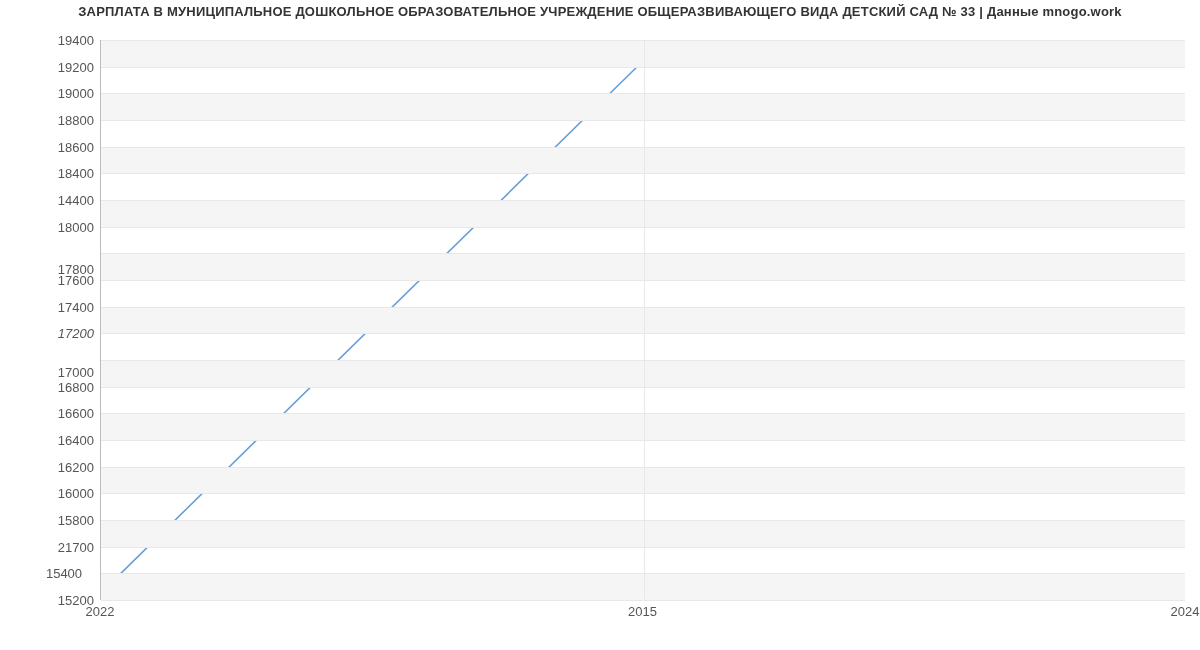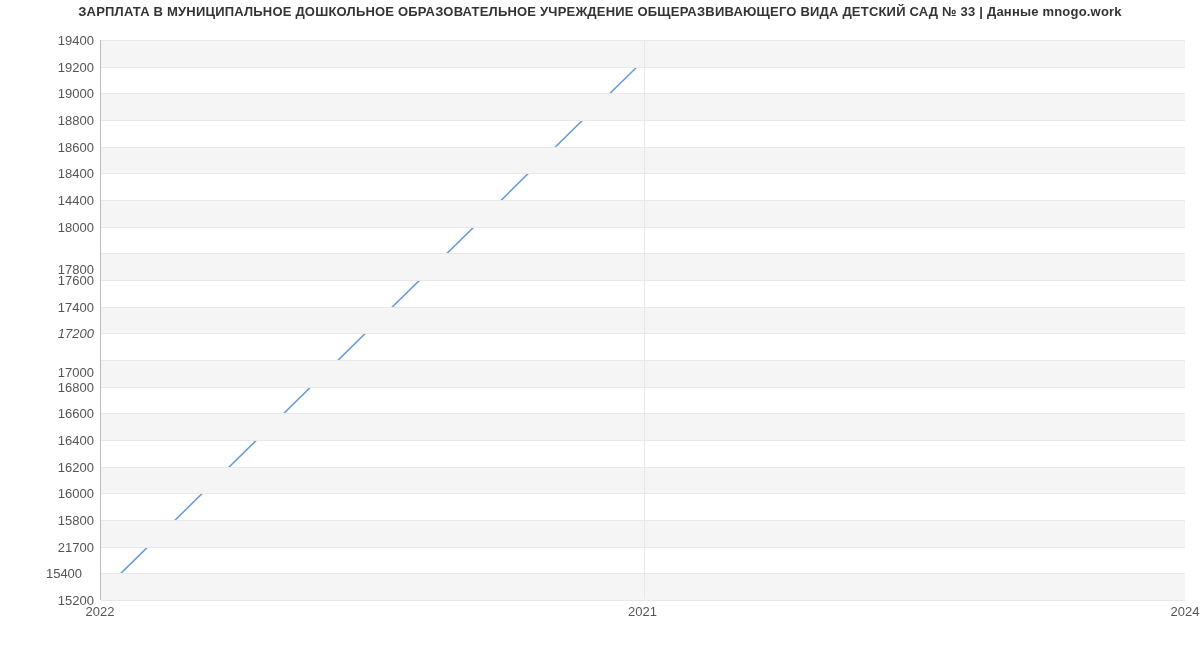--- a/index.html
+++ b/index.html
@@ -148,15 +148,15 @@
     <div class="ytick" style="top: 269px;">17800</div>
     <div class="ytick" style="top: 226.667px;">18000</div>
     <div class="ytick" style="top: 200px;">14400</div>
     <div class="ytick" style="top: 173.333px;">18400</div>
     <div class="ytick" style="top: 146.667px;">18600</div>
     <div class="ytick" style="top: 120px;">18800</div>
     <div class="ytick" style="top: 93.3333px;">19000</div>
     <div class="ytick" style="top: 66.6667px;">19200</div>
     <div class="ytick" style="top: 40px;">19400</div>
     <div class="xtick" style="left: 100px;">2022</div>
-    <div class="xtick" style="left: 642.5px;">2021</div>
+    <div class="xtick" style="left: 642.5px;">2015</div>
     <div class="xtick" style="left: 1185px;">2024</div>
   </div>
 
 </body></html>

